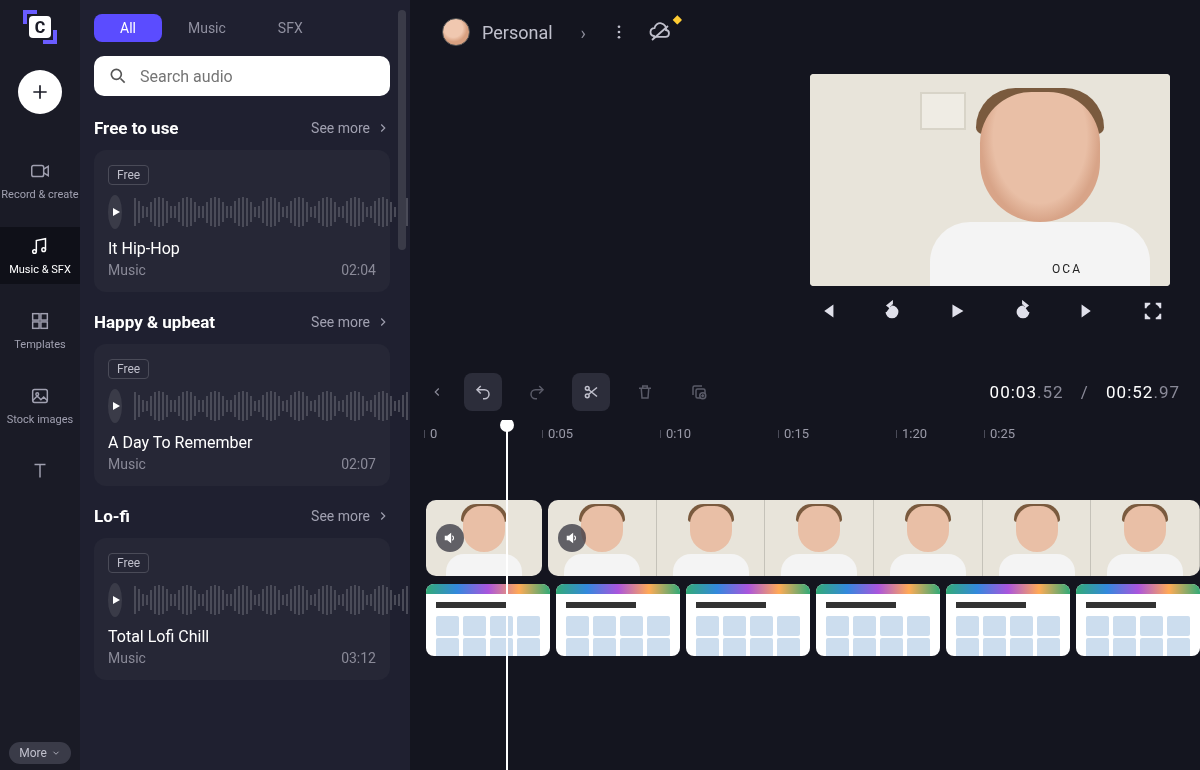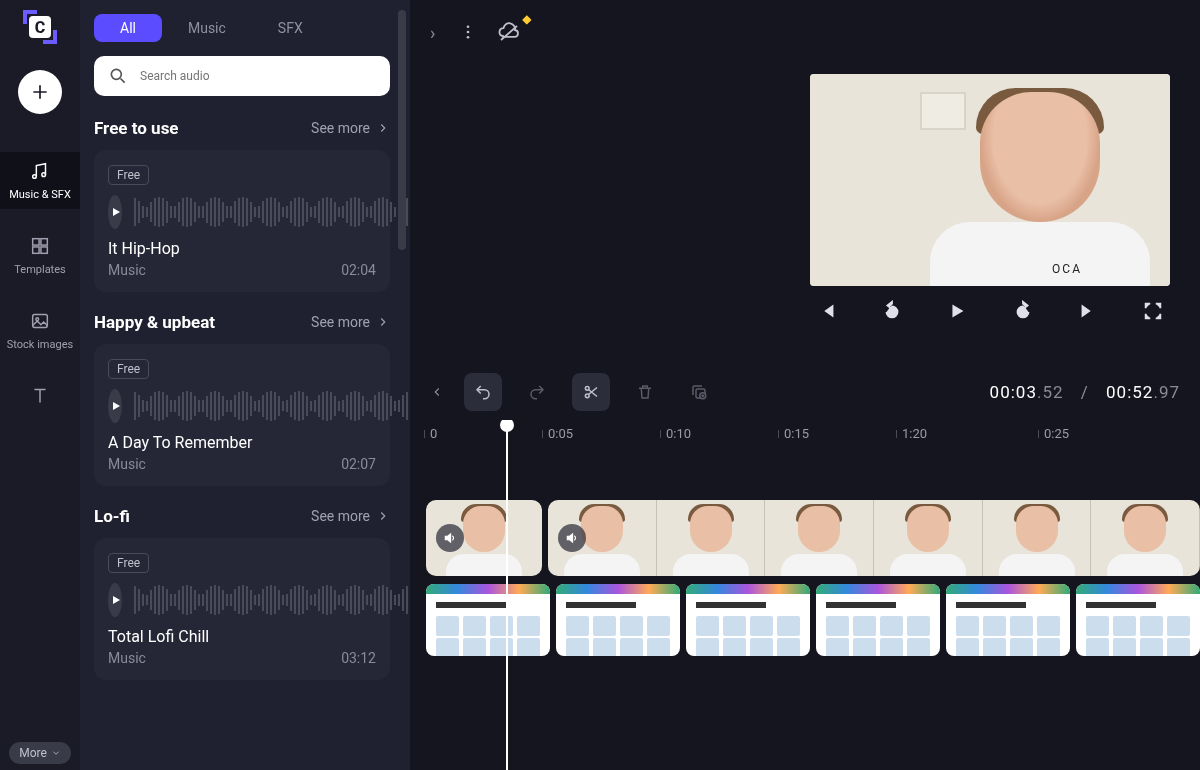--- a/index.html
+++ b/index.html
@@ -17,21 +17,21 @@
   .rail-item svg { width:22px; height:22px; }
   .more-pill { margin-top:auto; margin-bottom:6px; background:#3a3b48; color:#c0c0cc; padding:4px 10px; border-radius:12px; font-size:12px; display:flex; align-items:center; gap:4px; cursor:pointer;}
   
   
   .panel { width: 360px; background:#1f2030; display:flex; flex-direction:column; padding:14px 0 14px 14px; overflow:hidden; position:relative;}
   .panel-inner{ padding-right:20px; }
   .tabs { display:flex; gap:0; background:transparent; margin-bottom:14px;}
   .tab { flex:0 0 auto; padding:6px 26px; border-radius:8px; font-size:14px; color:#9090a0; cursor:pointer;}
   .tab.active { background:#5b4cff; color:#fff;}
   .search { display:flex; align-items:center; background:#fff; border-radius:10px; padding:10px 14px; gap:12px; margin-bottom:22px;}
-  .search input { border:none; outline:none; font-size:12px; flex:1; color:#8b5cf6; background:transparent;}
+  .search input { border:none; outline:none; font-size:16px; flex:1; color:#8b5cf6; background:transparent;}
   .section-head { display:flex; align-items:center; justify-content:space-between; margin:6px 0 12px;}
   .section-head h3 { font-size:17px; font-weight:700; color:#fff;}
   .seemore { color:#a0a0b0; font-size:14px; display:flex; align-items:center; gap:6px; cursor:pointer;}
   .card { background:#262736; border-radius:12px; padding:14px; margin-bottom:20px;}
   .badge { display:inline-block; font-size:12px; color:#c0c0cc; border:1px solid #4a4b58; border-radius:4px; padding:2px 8px; margin-bottom:10px;}
   .wave-row{ display:flex; align-items:center; gap:12px; margin-bottom:10px;}
   .play { width:34px; height:34px; border-radius:50%; background:#3a3b48; display:flex; align-items:center; justify-content:center; cursor:pointer;}
   .play svg{ width:12px; height:12px; fill:#fff; margin-left:2px;}
   .wave { flex:1; height:34px; display:flex; align-items:center; gap:2px;}
   .wave span{ width:2px; background:#4a4b58; display:block;}
@@ -106,20 +106,27 @@
 <div class="rail">
   <div class="logo">
     <div class="br1"></div>
       <div class="br2"></div>
       <div class="c">C</div>
   </div>
   <div class="add-btn">
     <svg viewBox="0 0 24 24" width="20" height="20">
         <path d="M11 4h2v7h7v2h-7v7h-2v-7H4v-2h7z" fill="#1a1b26"></path>
       </svg>
+  </div>
+  <div class="rail-item">
+    <svg viewBox="0 0 24 24" fill="none" stroke="currentColor" stroke-width="1.6">
+        <rect x="3" y="6" width="13" height="12" rx="2"></rect>
+        <path d="M16 10l5-3v10l-5-3"></path>
+      </svg>
+    <span style="text-align:center; line-height:1.2">Record &amp; create</span>
   </div>
   <div class="rail-item active">
     <svg viewBox="0 0 24 24" fill="none" stroke="currentColor" stroke-width="1.6">
         <path d="M8 18V6l10-2v12"></path>
         <circle cx="6" cy="18" r="2"></circle>
         <circle cx="16" cy="16" r="2"></circle>
       </svg>
     <span>Music &amp; SFX</span>
   </div>
   <div class="rail-item">
@@ -453,20 +460,24 @@
       <span>Music</span>
       <span>03:12</span>
     </div>
   </div>
  </div>
  <div class="panel-scroll"></div>
 </div>
 
 <div class="editor">
   <div class="topbar">
+    <div class="crumb">
+      <div class="avatar"></div>
+      <span>Personal</span>
+    </div>
     <span class="chev">›</span>
     <div class="top-icons">
       <div class="ic">
         <svg width="18" height="18" viewBox="0 0 24 24" fill="currentColor">
             <circle cx="12" cy="5" r="1.8"></circle>
             <circle cx="12" cy="12" r="1.8"></circle>
             <circle cx="12" cy="19" r="1.8"></circle>
           </svg>
       </div>
       <div class="ic">
@@ -569,21 +580,21 @@
     </div>
   </div>
 
   <div class="timeline">
     <div class="ruler" id="ruler">
         <div class="tick" style="left: 20px;">0</div>
         <div class="tick" style="left: 138px;">0:05</div>
         <div class="tick" style="left: 256px;">0:10</div>
         <div class="tick" style="left: 374px;">0:15</div>
         <div class="tick" style="left: 492px;">1:20</div>
-        <div class="tick" style="left: 634px;">0:25</div>
+        <div class="tick" style="left: 580px;">0:25</div>
       </div>
     <div class="playhead"></div>
     <div class="tracks">
       <div class="track">
         <div class="clip clip1">
           <div class="thumb-face">
               <div class="s"></div>
               <div class="hr"></div>
               <div class="h"></div>
             </div>

